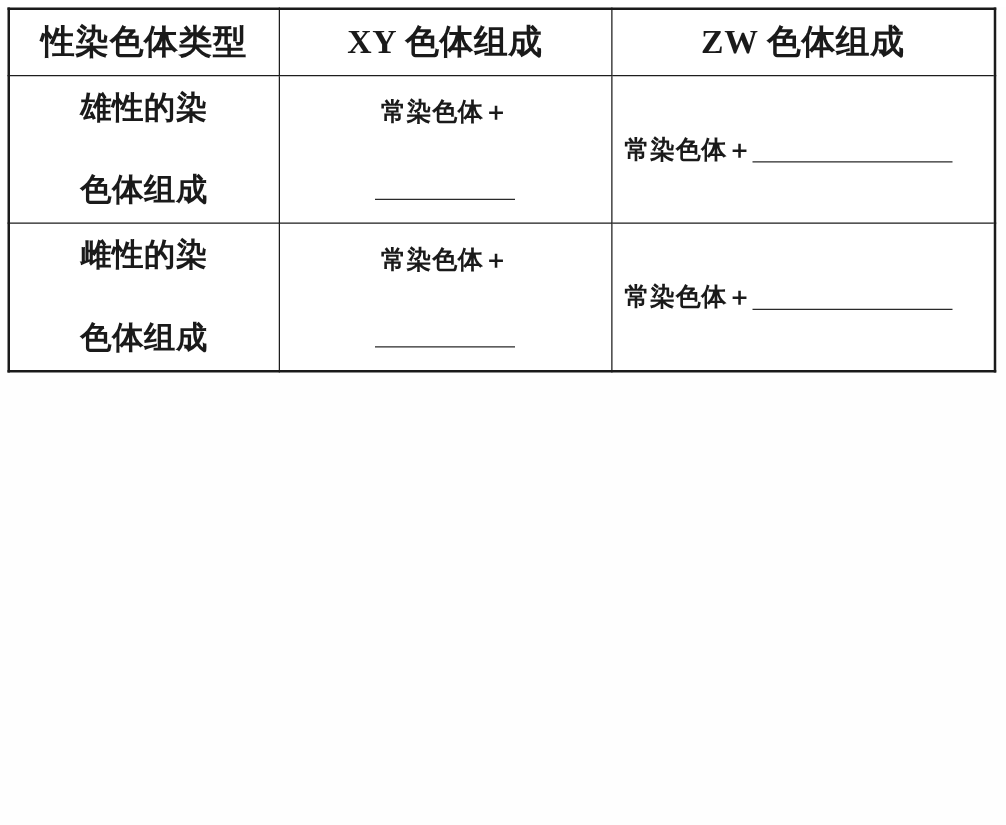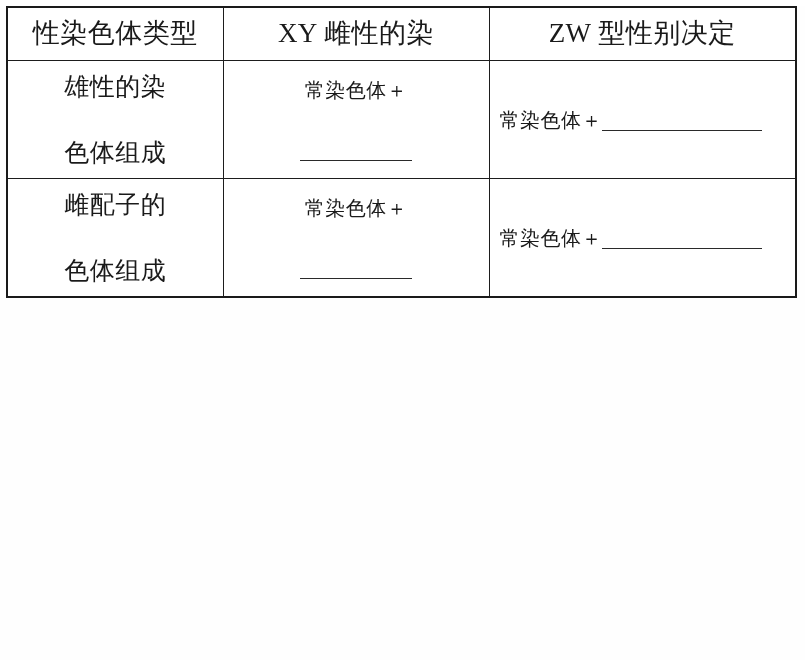--- a/index.html
+++ b/index.html
@@ -42,20 +42,21 @@
   table.genetics-table {
     border: 2px solid #1a1a1a;
   }
 
   .cell {
     display: flex;
     flex-direction: column;
     justify-content: center;
     box-sizing: border-box;
     padding: 4px 10px;
+    font-weight: bold;
   }
   .cell .ln {
     display: block;
     white-space: nowrap;
   }
 
   
   tr.r-head td { height: 52px; }
   tr.r1 td { height: 117px; }
   tr.r2 td { height: 117px; }
@@ -109,26 +110,26 @@
     <tbody>
 
       <tr class="r-head">
         <td>
           <div class="cell hd">
             <span class="ln">性染色体类型</span>
           </div>
         </td>
         <td>
           <div class="cell hd">
-            <span class="ln">XY 雌性的染</span>
+            <span class="ln">XY 色体组成</span>
           </div>
         </td>
         <td>
           <div class="cell hd">
-            <span class="ln">ZW 型性别决定</span>
+            <span class="ln">ZW 色体组成</span>
           </div>
         </td>
       </tr>
 
       <tr class="r1">
         <td>
           <div class="cell lbl">
             <span class="ln">雄性的染</span>
             <span class="ln">色体组成</span>
           </div>
@@ -142,21 +143,21 @@
         <td>
           <div class="cell body-txt lft">
             <span class="ln"><span>常染色体＋</span><span class="blank blank-grow"></span></span>
           </div>
         </td>
       </tr>
 
       <tr class="r2">
         <td>
           <div class="cell lbl">
-            <span class="ln">雌配子的</span>
+            <span class="ln">雌性的染</span>
             <span class="ln">色体组成</span>
           </div>
         </td>
         <td>
           <div class="cell body-txt ctr">
             <span class="ln">常染色体＋</span>
             <span class="ln line-gap-lg"><span class="blank blank-short"></span></span>
           </div>
         </td>
         <td>

